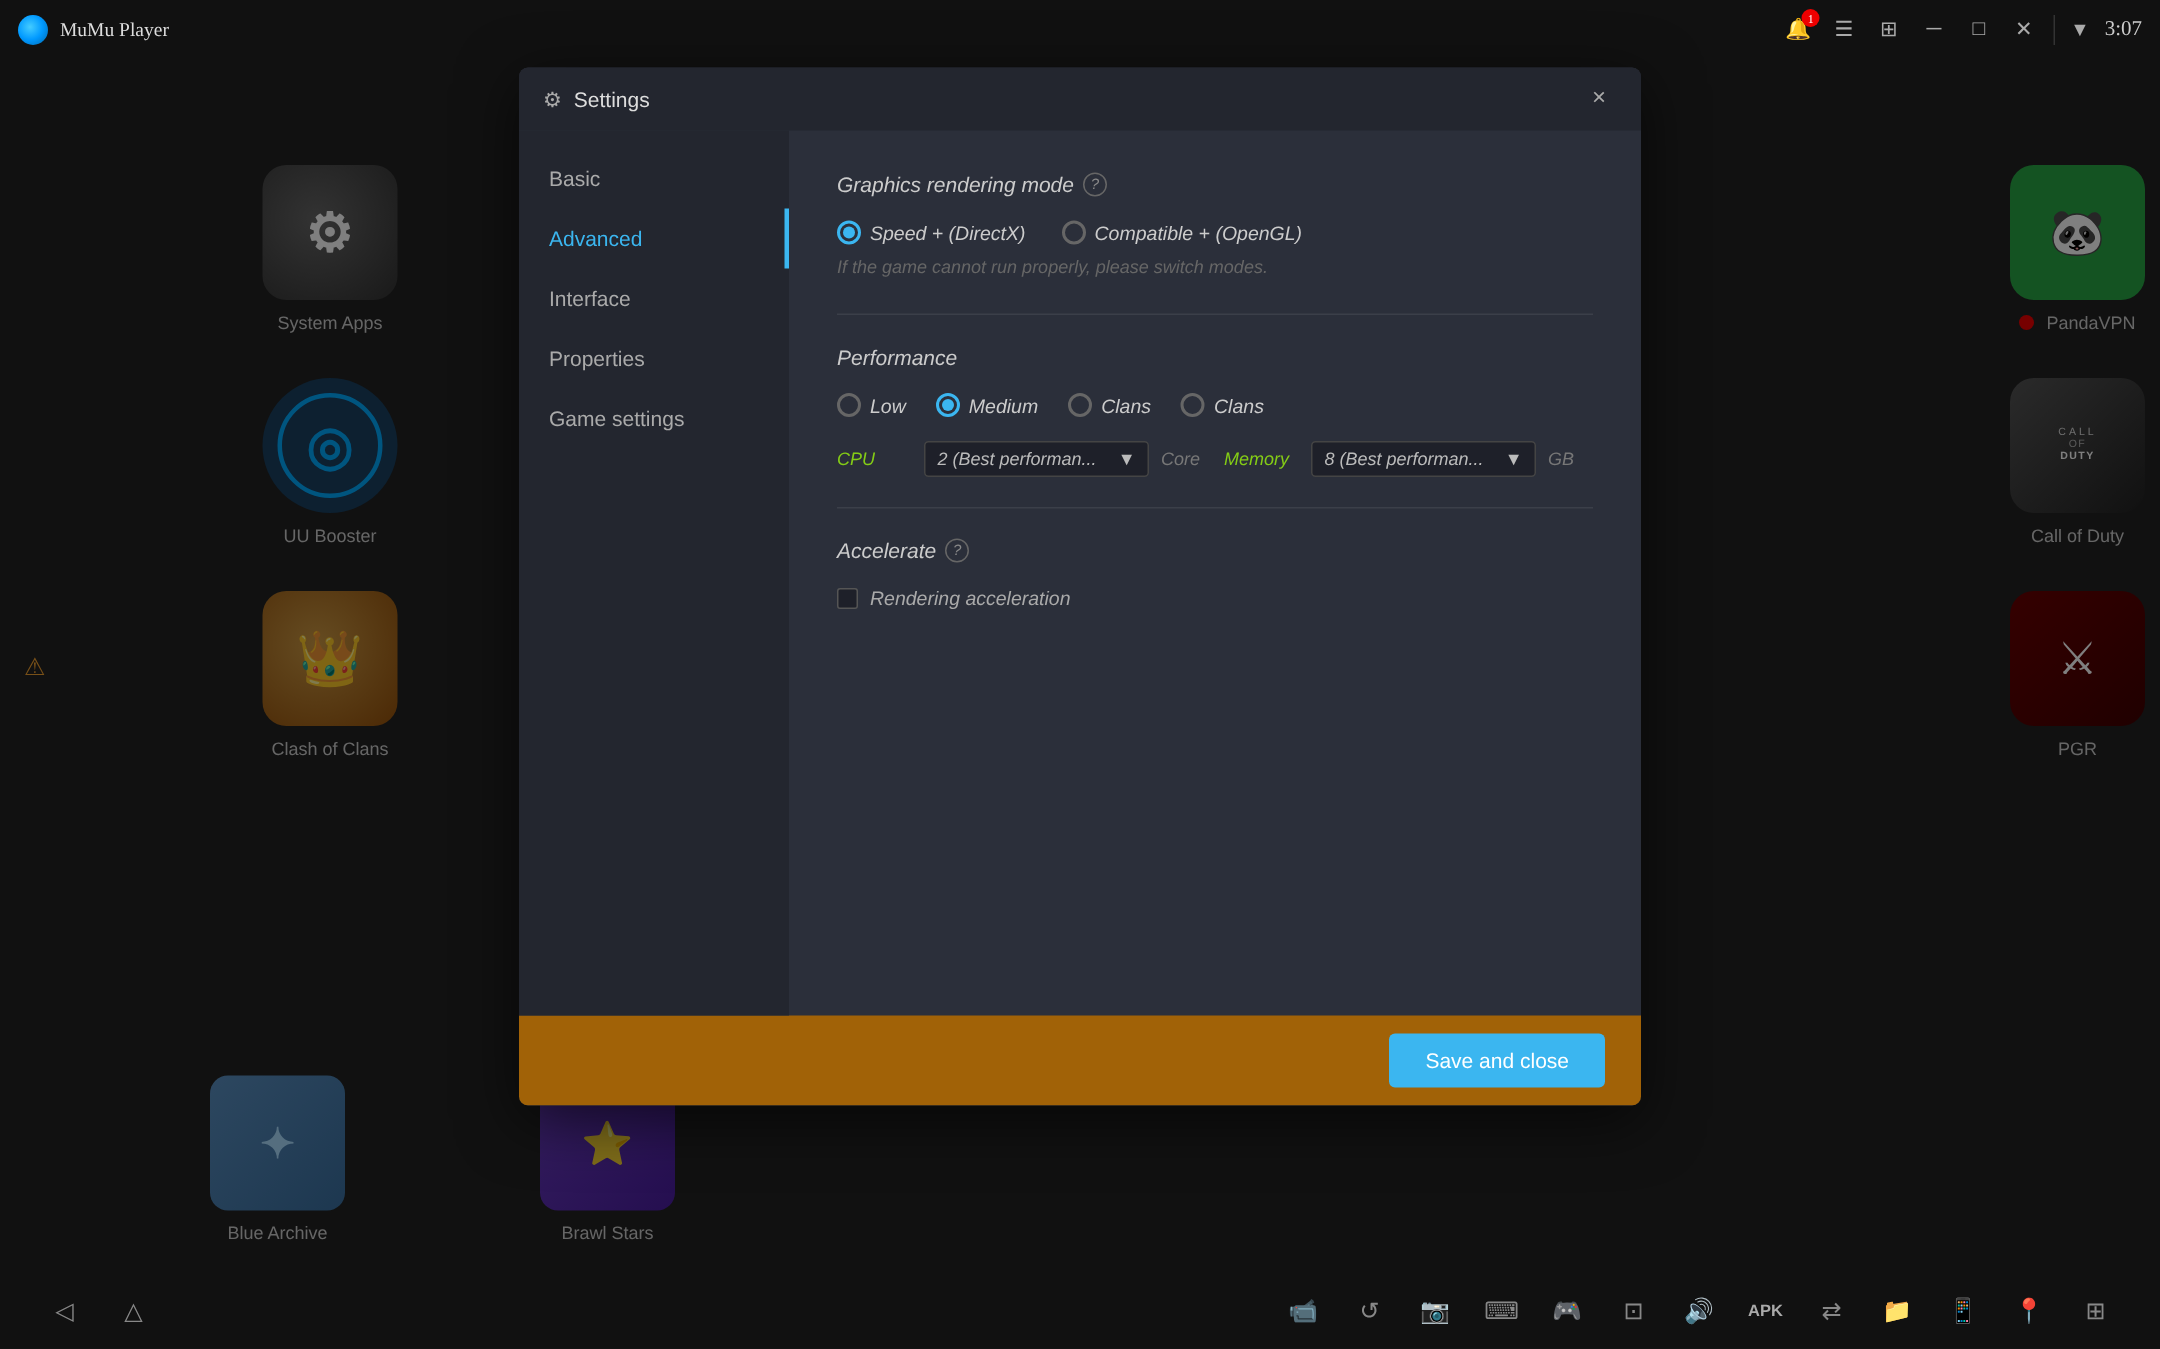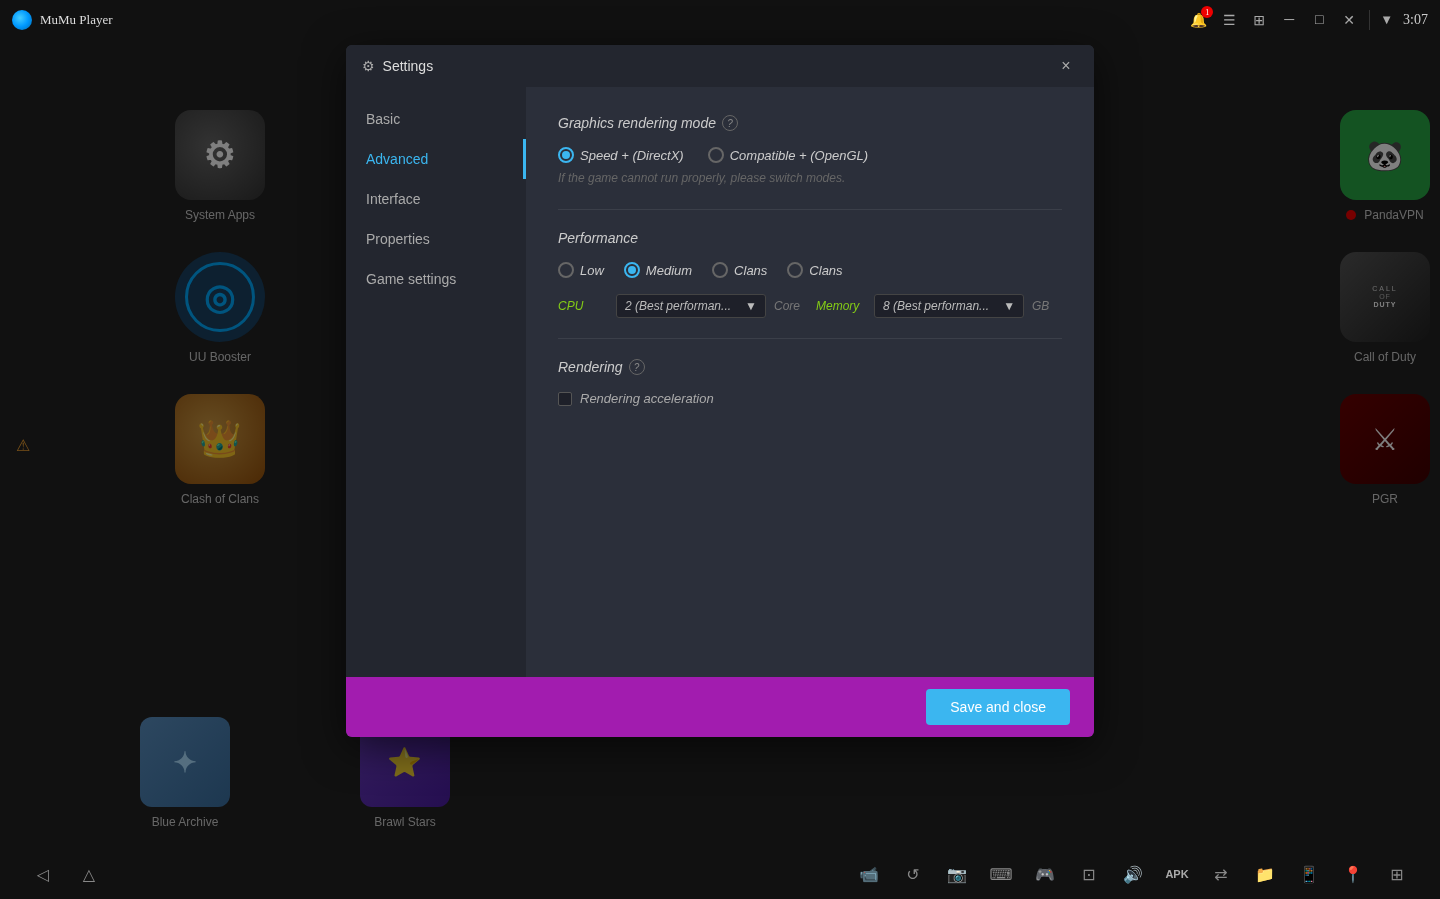--- a/index.html
+++ b/index.html
@@ -364,21 +364,21 @@
       flex-shrink: 0;
     }
 
     .checkbox-label {
       font-size: 13px;
       color: #aaa;
     }
 
     
     .settings-footer {
-      background: #a21caf;
+      background: #a16207;
       height: 60px;
       display: flex;
       align-items: center;
       justify-content: flex-end;
       padding: 0 24px;
     }
 
     .save-btn {
       background: #3bb6f0;
       color: #fff;
@@ -641,21 +641,21 @@
               <span>8 (Best performan...</span>
               <span>▼</span>
             </div>
             <span class="resource-unit">GB</span>
           </div>
 
           <div class="divider"></div>
 
           <div class="accelerate-section">
             <div class="section-title">
-              <span>Rendering</span>
+              <span>Accelerate</span>
               <span class="help-icon">?</span>
             </div>
             <label class="checkbox-option">
               <div class="checkbox-square"></div>
               <span class="checkbox-label">Rendering acceleration</span>
             </label>
           </div>
 
         </div>
       </div>

